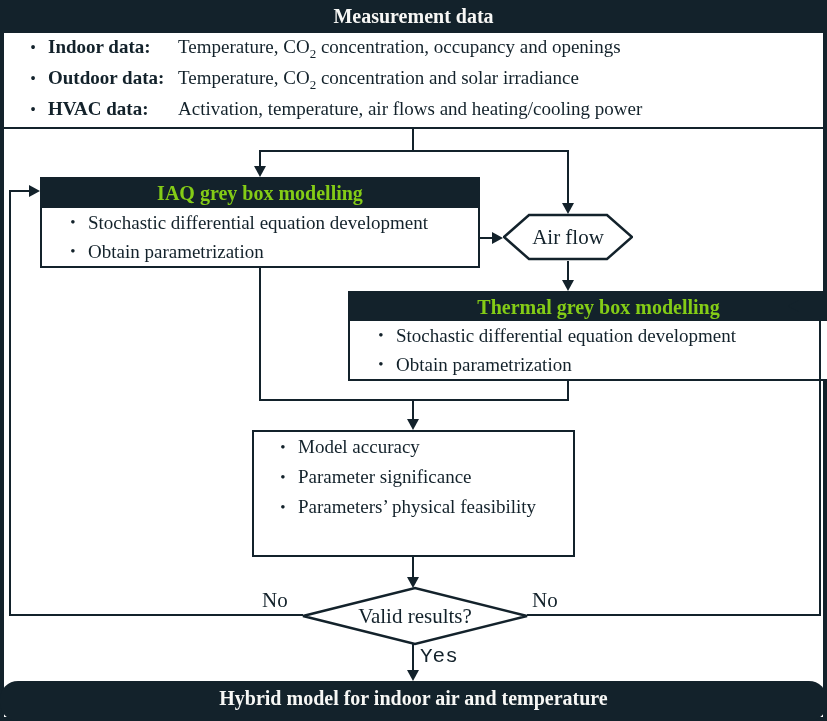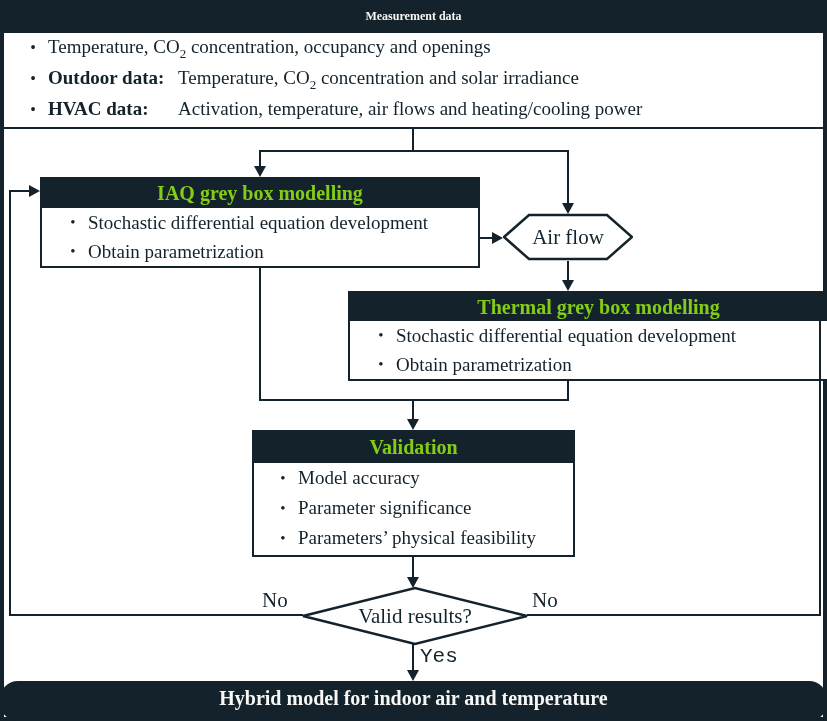--- a/index.html
+++ b/index.html
@@ -6,21 +6,21 @@
   #stage {
     position:relative; width:827px; height:721px;
     background:#ffffff; overflow:hidden;
     font-family:"Liberation Serif","DejaVu Serif",serif;
     color:#13222b;
   }
   .frame { position:absolute; left:0; top:0; width:819px; height:713px;
            border:4px solid #13222b; }
   .bar { position:absolute; background:#13222b; color:#f7f7f5;
          font-weight:bold; text-align:center; }
-  #top-bar { left:0; top:0; width:827px; height:33px; font-size:12px; line-height:33px; }
+  #top-bar { left:0; top:0; width:827px; height:33px; font-size:20px; line-height:33px; }
   #bottom-bar { left:0; top:681px; width:827px; height:40px; font-size:20px; line-height:34px;border-radius:18px; }
 
   #meas-box { position:absolute; left:4px; top:33px; width:819px; height:96px;
               background:#fff; border-bottom:2px solid #13222b; box-sizing:border-box;
               padding-top:3px; }
   .mrow { display:flex; align-items:baseline; height:31px; padding-left:14px;
           font-size:19px; }
   .mrow .dot { width:30px; text-align:center; font-size:16px; }
   .mrow .lbl { font-weight:bold; min-width:130px; }
   sub { font-size:13px; }
@@ -66,20 +66,21 @@
 <div id="stage">
 
   <div class="frame"></div>
 
   <div id="top-bar" class="bar">
     <span>Measurement data</span>
   </div>
   <div id="meas-box">
     <div class="mrow">
       <span class="dot">•</span>
+      <span class="lbl">Indoor data:</span>
       <span><span>Temperature, CO</span><sub>2</sub><span> concentration, occupancy and openings</span></span>
     </div>
     <div class="mrow">
       <span class="dot">•</span>
       <span class="lbl">Outdoor data:</span>
       <span><span>Temperature, CO</span><sub>2</sub><span> concentration and solar irradiance</span></span>
     </div>
     <div class="mrow">
       <span class="dot">•</span>
       <span class="lbl">HVAC data:</span>
@@ -135,23 +136,20 @@
     </div>
   </div>
 
   <div class="ln" style="left:259px; top:267px; width:2px; height:134px;"></div>
   <div class="ln" style="left:567px; top:381px; width:2px; height:20px;"></div>
   <div class="ln" style="left:259px; top:399px; width:310px; height:2px;"></div>
   <div class="ln" style="left:412px; top:399px; width:2px; height:21px;"></div>
   <div class="ar ar-d" style="left:407px; top:419px;"></div>
 
   <div id="validation-box" class="box">
-    <div class="hdr">
-      <span>Validation</span>
-    </div>
     <div class="brow">
       <span class="dot">•</span>
       <span>Model accuracy</span>
     </div>
     <div class="brow">
       <span class="dot">•</span>
       <span>Parameter significance</span>
     </div>
     <div class="brow">
       <span class="dot">•</span>

